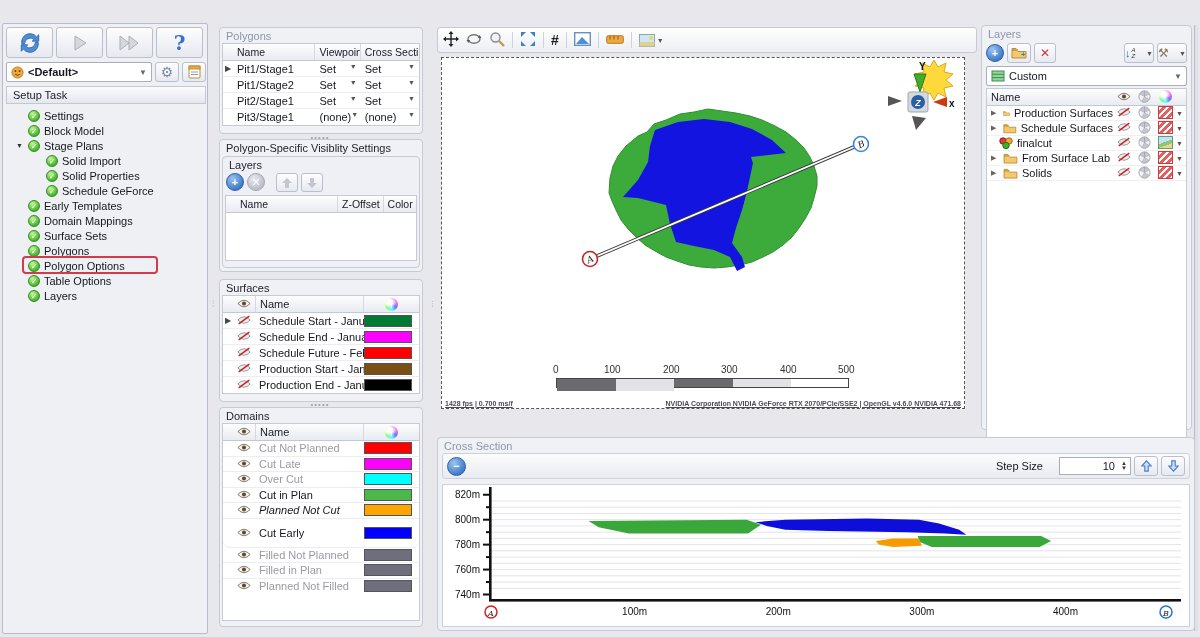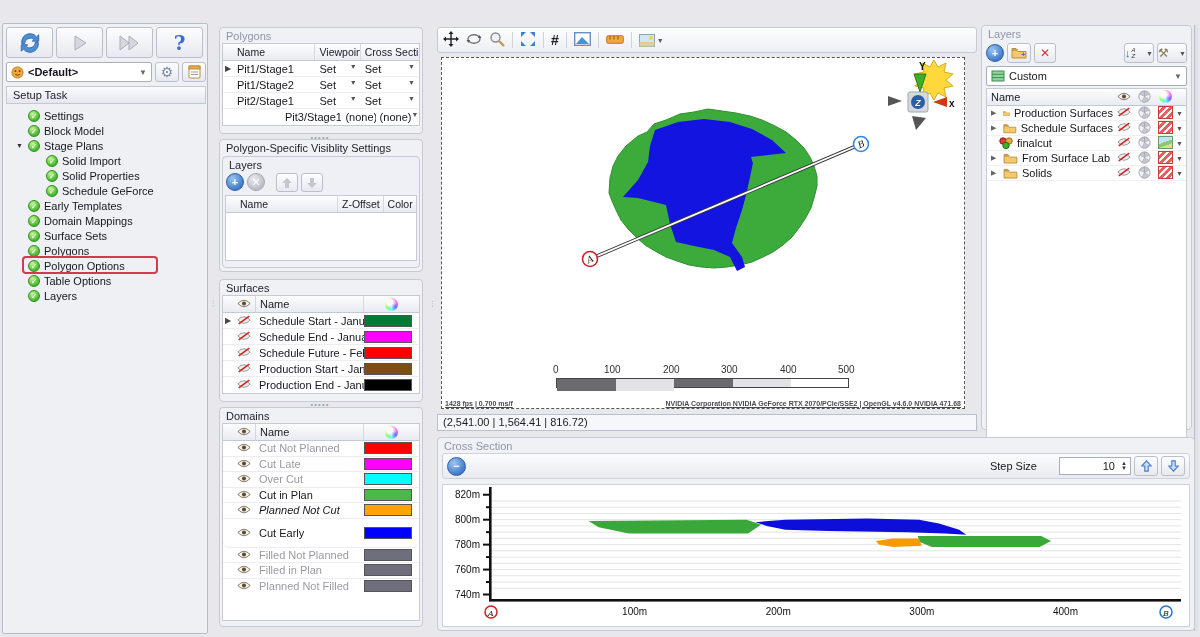--- a/index.html
+++ b/index.html
@@ -65,21 +65,21 @@
   
   .rl-toolbar { display:flex; align-items:center; gap:3px; padding:2px 4px; }
   .ltree-row { display:flex; align-items:center; height:15px; border-bottom:1px solid #f0f0f4; background:#fff; }
   .lname { flex:1; display:flex; align-items:center; gap:4px; padding-left:4px; overflow:hidden; white-space:nowrap; }
   .lexp { width:8px; font-size:7px; color:#666; flex:none; }
   .icon20 { width:21px; text-align:center; flex:none; }
 
   
   .xpanel { position:absolute; left:437px; top:437px; width:758px; height:194px; background:#eff1f5; border:1px solid #c6cad4; border-radius:4px; }
   .xtoolbar { display:flex; align-items:center; height:26px; margin:0 4px; background:linear-gradient(#fbfcfd,#e9ebf1); border:1px solid #cdd1da; border-radius:3px; padding:0 4px; }
-  .spin { display:flex; width:72px; height:18px; background:#fff; border:1px solid #a8aebb; margin-left:22px; }
+  .spin { display:flex; width:72px; height:18px; background:#fff; border:1px solid #a8aebb; margin-left:16px; }
   .spin .val { flex:1; text-align:right; padding:2px 3px 0 0; }
   .spin .arrows { width:12px; display:flex; flex-direction:column; justify-content:center; align-items:center; font-size:6px; color:#333; line-height:5px; }
   .xarrowbtn { width:24px; height:20px; margin-left:3px; }
   .xchart { position:absolute; left:4px; top:46px; width:748px; height:143px; background:#fff; border:1px solid #cdd1da; }
 </style>
 </head>
 <body>
 <div id="app">
 
 
@@ -227,21 +227,21 @@
       <div class="td" style="width:88px;">Pit2/Stage1</div>
       <div class="td" style="width:48px;display:flex;">
             <span>Set</span>
             <span class="ddarrow">▼</span>
           </div>
       <div class="td" style="width:62px;display:flex;">
             <span>Set</span>
             <span class="ddarrow">▼</span>
           </div>
     </div>
-    <div class="tr" style="border-bottom:none;padding-left:48px;">
+    <div class="tr" style="border-bottom:none;">
       <div class="selcell"></div>
       <div class="td" style="width:88px;">Pit3/Stage1</div>
       <div class="td" style="width:48px;display:flex;">
             <span>(none)</span>
             <span class="ddarrow">▼</span>
           </div>
       <div class="td" style="width:62px;display:flex;">
             <span>(none)</span>
             <span class="ddarrow">▼</span>
           </div>
@@ -559,21 +559,20 @@
         <i class="d"></i>
         <i class="l"></i>
         <i class="d"></i>
         <i class="l"></i>
   </div>
   <div class="fps">
     <span>1428 fps | 0.700 ms/f</span>
     <span>NVIDIA Corporation NVIDIA GeForce RTX 2070/PCIe/SSE2 | OpenGL v4.6.0 NVIDIA 471.68</span>
   </div>
 </div>
-<div class="coordsbar">(2,541.00 | 1,564.41 | 816.72)</div>
 
 <div class="groupbox" style="left:981px;top:25px;width:211px;height:405px;">
   <div class="gtitle">Layers</div>
   <div class="rl-toolbar">
     <span class="cbtn blue">+</span>
     <span class="tbtn" style="width:24px;height:20px;">
           <svg width="16" height="12" viewBox="0 0 16 12">
             <path d="M1 3 L1 11 L15 11 L15 4.5 L7 4.5 L5.5 3Z" fill="#f5c86a" stroke="#b98f3e"></path>
             <path d="M1 3 L1 1.5 L5 1.5 L6.5 3Z" fill="#e8b64c" stroke="#b98f3e"></path>
             <text x="10" y="10" font-size="8" font-weight="bold" fill="#2a7fd0">+</text>

